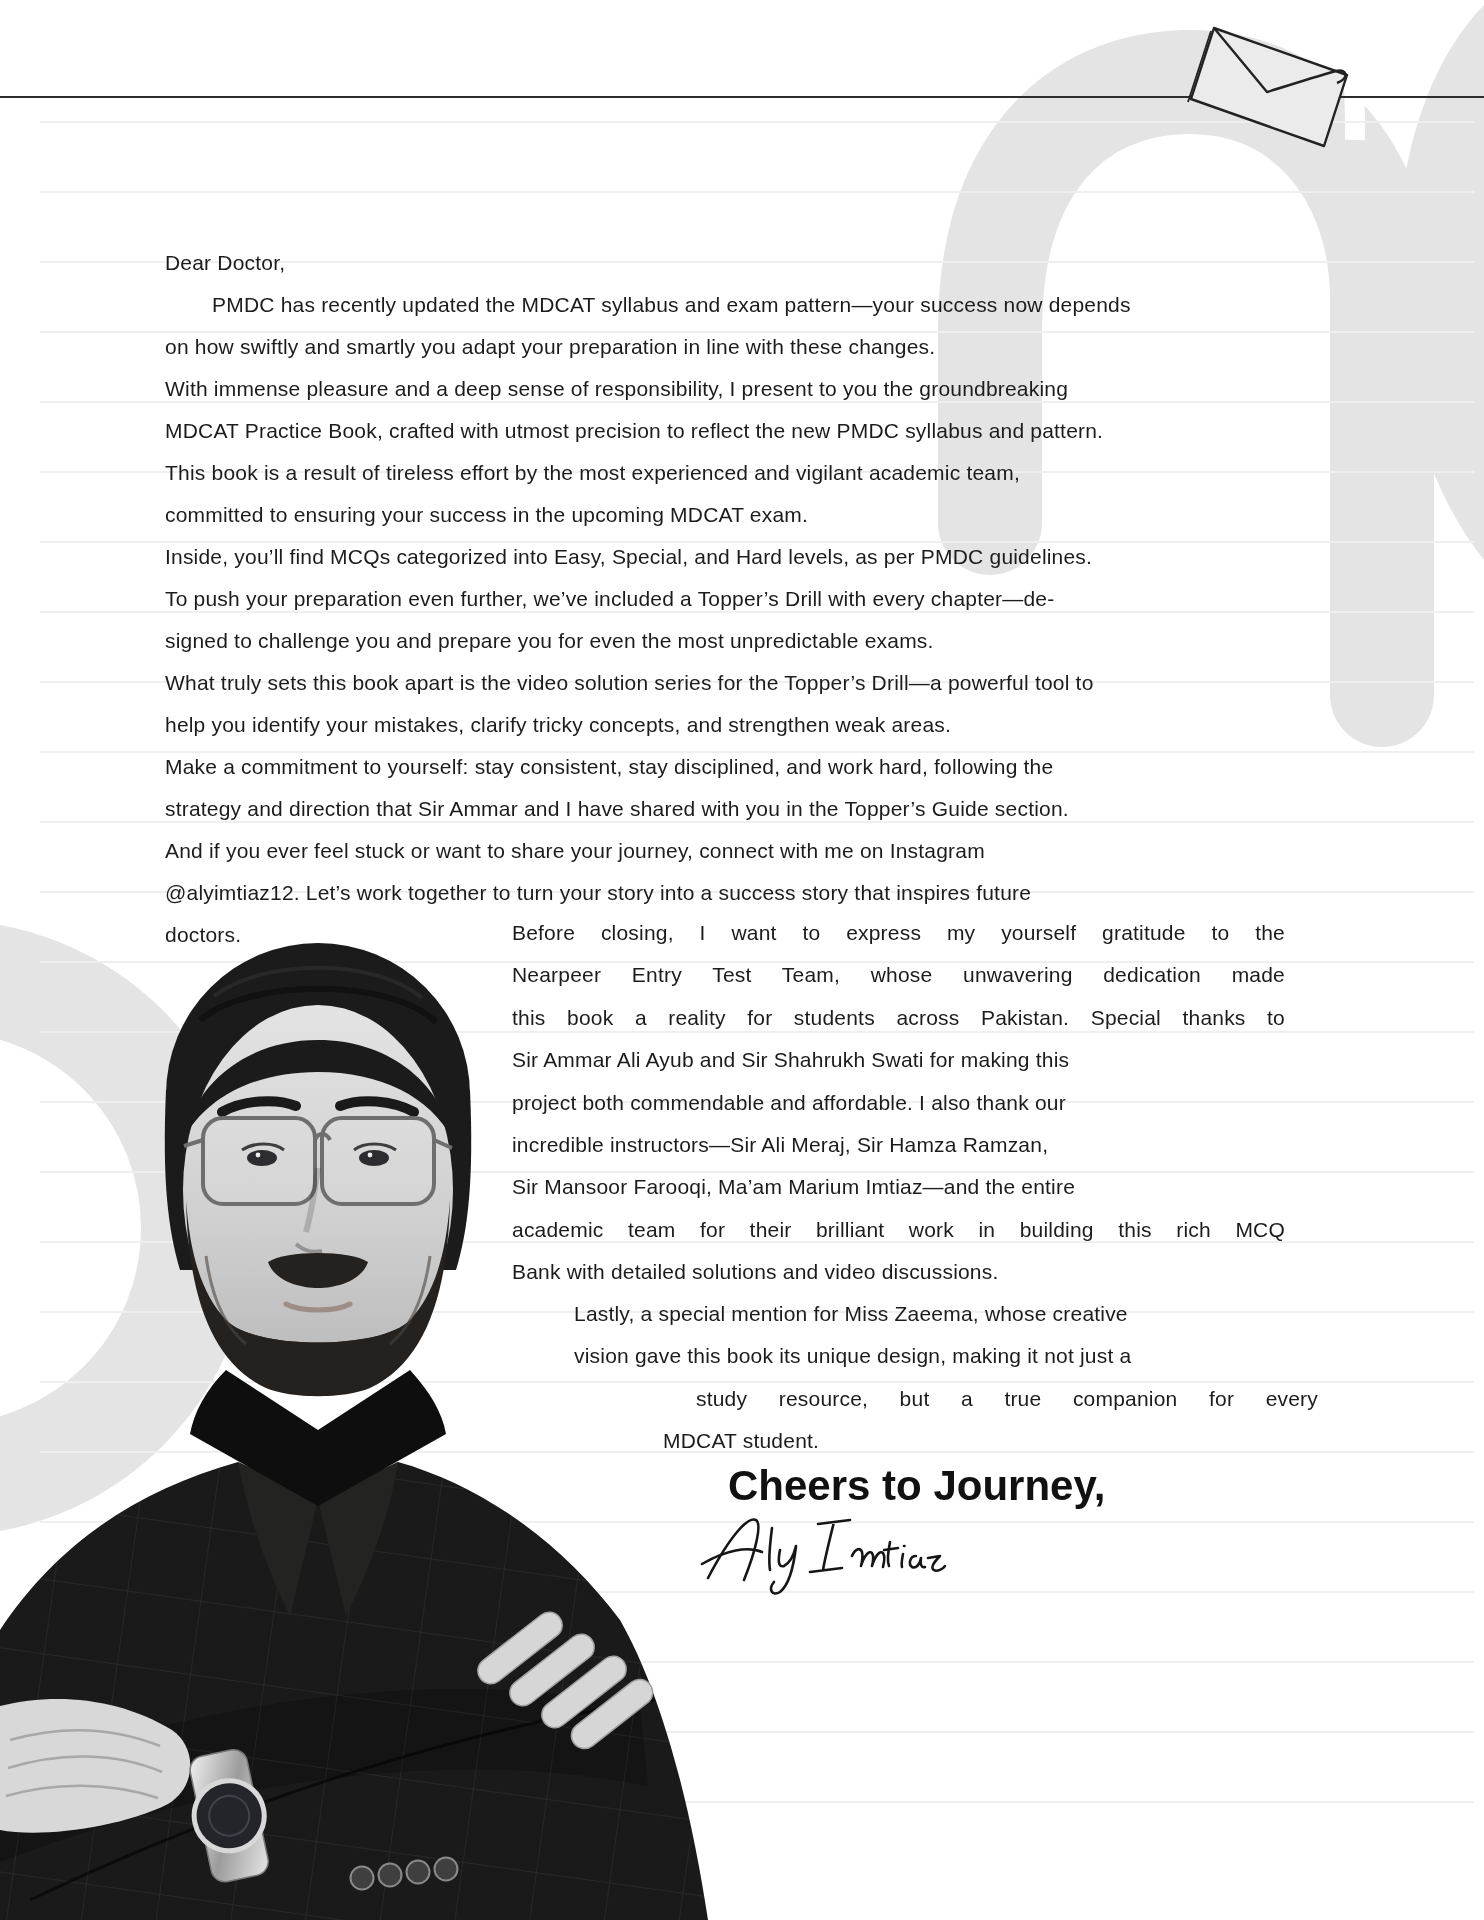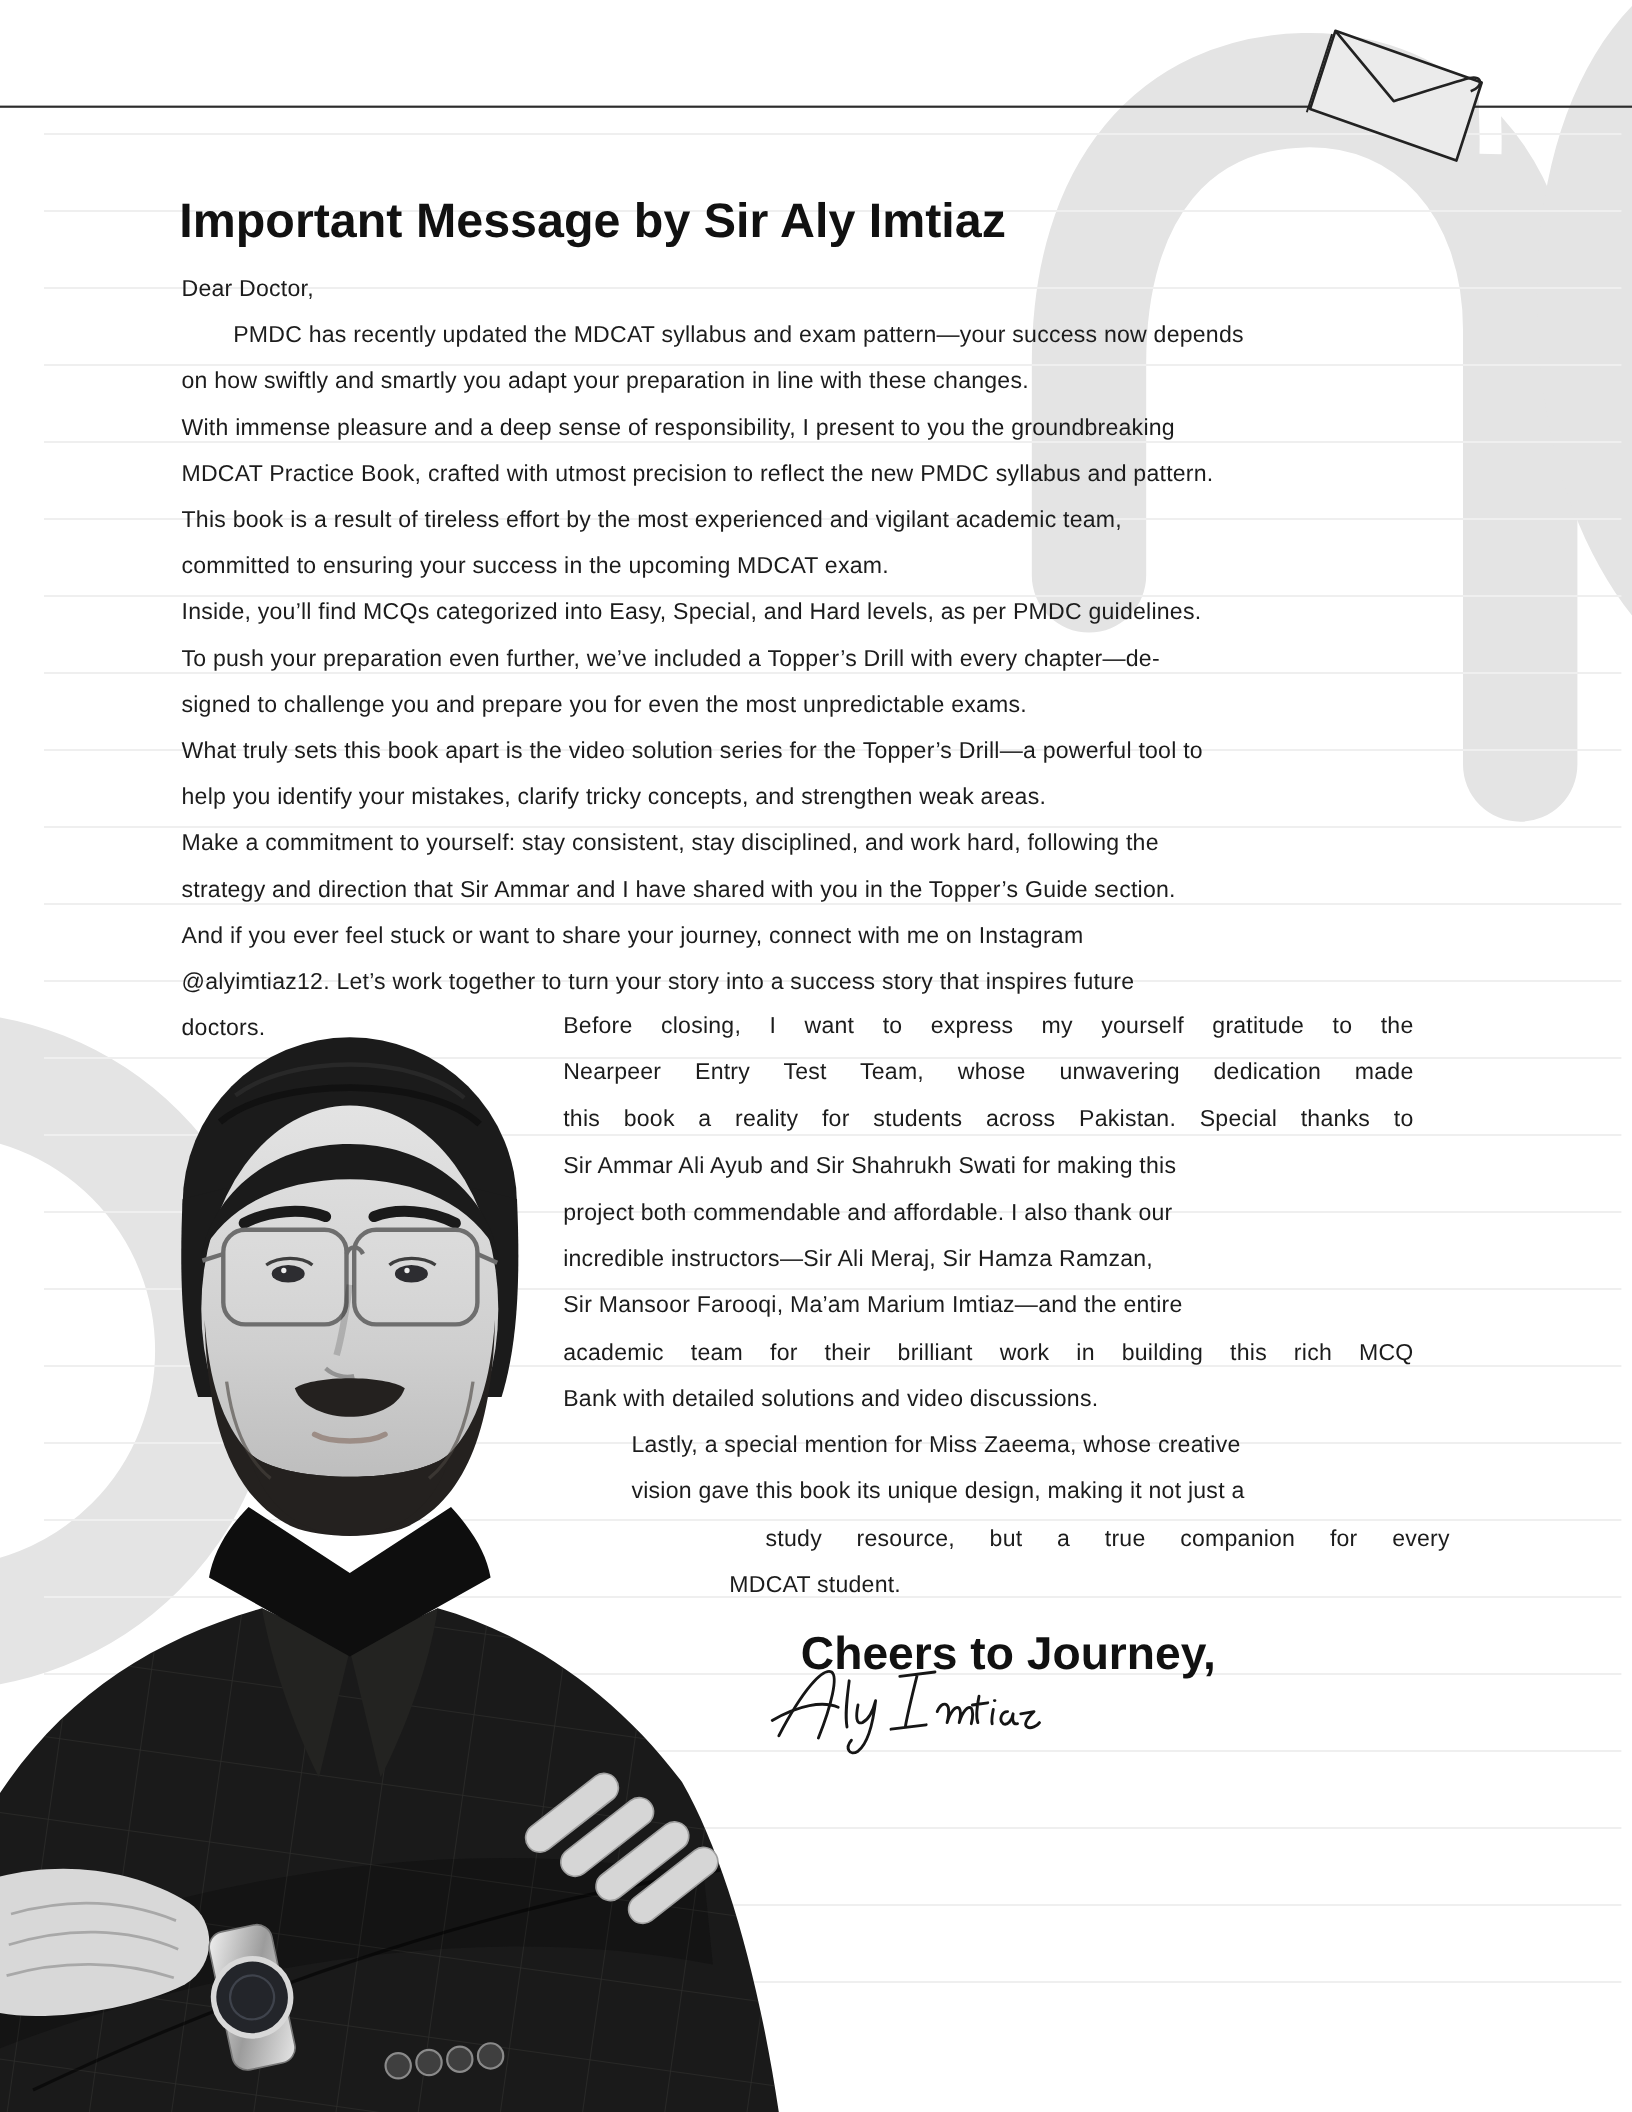--- a/index.html
+++ b/index.html
@@ -11,21 +11,21 @@
          background:repeating-linear-gradient(to bottom,
             rgba(0,0,0,0) 0px, rgba(0,0,0,0) 68px, #efefef 68px, #efefef 70px);}
   .topline{position:absolute;left:0;top:96px;width:1484px;height:2px;background:#2d2d2d;}
   
   .title{position:absolute;left:163px;top:176px;font-size:44px;font-weight:700;
          letter-spacing:0px;color:#111;white-space:nowrap;}
   .bodyline{position:absolute;font-size:21px;line-height:42px;white-space:nowrap;
             letter-spacing:.2px;color:#1c1c1c;}
   .bodyline.just{white-space:normal;text-align:justify;text-align-last:justify;line-height:42px;height:42px;overflow:hidden;}
   .b{font-weight:400;}
-  .cheers{position:absolute;left:728px;top:1462px;font-size:42px;font-weight:700;color:#111;white-space:nowrap;margin-top:17px;}
+  .cheers{position:absolute;left:728px;top:1462px;font-size:42px;font-weight:700;color:#111;white-space:nowrap;}
   svg{display:block;}
 </style>
 </head>
 <body>
 
 <div class="page">
 
   <svg class="abs" style="left:0;top:0" width="1484" height="1920" viewBox="0 0 1484 1920">
     <path d="M 990,523 L 990,330 C 990,170 1070,85 1185,82 C 1300,79 1382,170 1382,300 L 1382,695" fill="none" stroke="#e4e4e4" stroke-width="104" stroke-linecap="round"></path>
     <path d="M 1484,5 C 1421,70 1392,180 1398,300 C 1403,410 1436,500 1484,560 Z" fill="#e4e4e4"></path>
@@ -35,21 +35,20 @@
 
   <div class="rules"></div>
   <div class="topline"></div>
 
   <svg class="abs" style="left:1176px;top:16px" width="180" height="140" viewBox="0 0 180 140">
     <path d="M 38,12 L 171,59 L 148,130 L 15,83 Z" fill="#ebebeb" stroke="#222" stroke-width="2.4" stroke-linejoin="round"></path>
     <path d="M 38,12 L 91,76 C 117,68 142,60 160,55 C 172,52 173,63 161,67" fill="none" stroke="#222" stroke-width="2.4" stroke-linejoin="round"></path>
     <path d="M 35,15 L 12,86" fill="none" stroke="#222" stroke-width="1.8"></path>
   </svg>
 
-  <div class="title">Important Message by Sir Aly Imtiaz</div>
 
   <div id="main-lines">
       <div class="bodyline" style="left: 165px; top: 242px;"><span>Dear Doctor,</span></div>
       <div class="bodyline" style="left: 165px; top: 284px; margin-left: 47px;"><span>PMDC has recently updated the MDCAT syllabus and exam pattern—your success now depends</span></div>
       <div class="bodyline" style="left: 165px; top: 326px;"><span>on how swiftly and smartly you adapt your preparation in line with these changes.</span></div>
       <div class="bodyline" style="left: 165px; top: 368px;"><span>With immense pleasure and a deep sense of responsibility, I present to you the groundbreaking</span></div>
       <div class="bodyline" style="left: 165px; top: 410px;"><span>MDCAT Practice Book, crafted with utmost precision to reflect the new PMDC syllabus and pattern.</span></div>
       <div class="bodyline" style="left: 165px; top: 452px;"><span>This book is a result of tireless effort by the most experienced and vigilant academic team,</span></div>
       <div class="bodyline" style="left: 165px; top: 494px;"><span>committed to ensuring your success in the upcoming MDCAT exam.</span></div>
       <div class="bodyline" style="left: 165px; top: 536px;"><span>Inside, you’ll find MCQs categorized into Easy, Special, and Hard levels, as per PMDC guidelines.</span></div>

